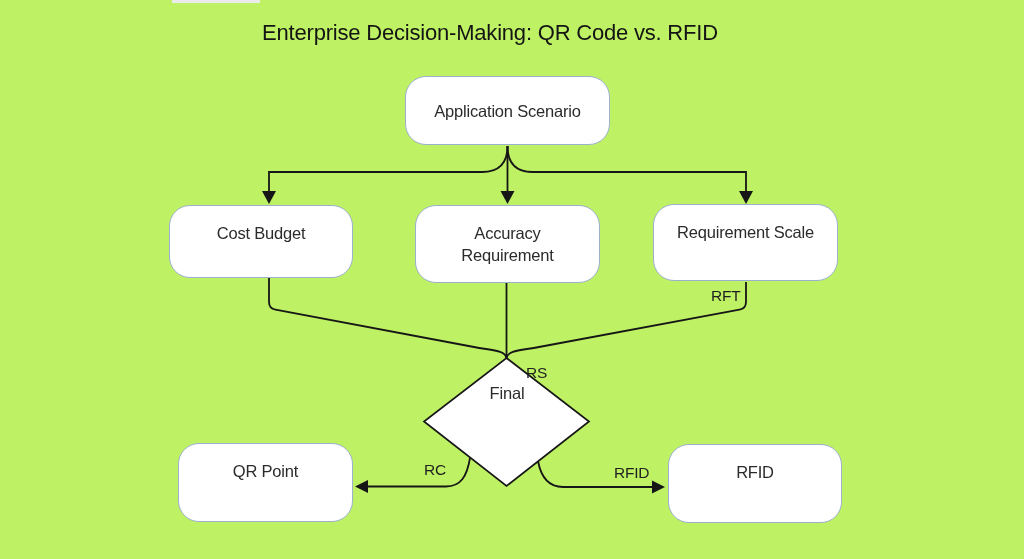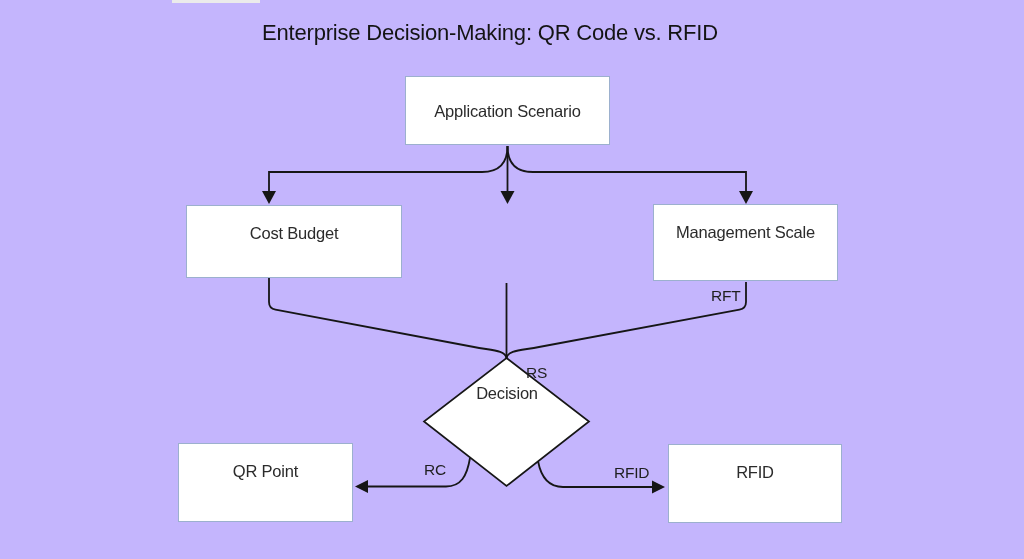--- a/index.html
+++ b/index.html
@@ -4,21 +4,21 @@
 <style>
   html, body {
     margin: 0;
     padding: 0;
     background: #ffffff;
   }
   #canvas {
     position: relative;
     width: 1024px;
     height: 559px;
-    background: #c4b5fd;
+    background: #bef264;
     font-family: "Liberation Sans", "DejaVu Sans", sans-serif;
     overflow: hidden;
   }
   #edges-svg {
     position: absolute;
     left: 0;
     top: 0;
     width: 1024px;
     height: 559px;
   }
@@ -31,21 +31,21 @@
     font-size: 22px;
     font-weight: 500;
     letter-spacing: -0.2px;
     color: #141414;
   }
   .node {
     position: absolute;
     box-sizing: border-box;
     background: #ffffff;
     border: 1.5px solid #9cb0ce;
-    border-radius: 0;
+    border-radius: 21px;
     display: flex;
     justify-content: center;
     align-items: flex-start;
     padding-top: 16px;
     color: #2b2b2b;
     font-size: 16.5px;
     letter-spacing: -0.2px;
     line-height: 22px;
     text-align: center;
   }
@@ -116,39 +116,45 @@
       <polygon points="665,487 652,480.5 652,493.5"></polygon>
     </g>
 
     <polygon points="506.5,358 589,421.5 506.5,486 424,421.5" fill="#ffffff" stroke="#161616" stroke-width="1.7"></polygon>
   </svg>
 
   <div class="node v-center" style="left:405px; top:76px; width:205px; height:69px;">
     <span>Application Scenario</span>
   </div>
 
-  <div class="node" style="left:186px; top:205px; width:216px; height:73px;">
+  <div class="node" style="left:169px; top:205px; width:184px; height:73px;">
     <span>Cost Budget</span>
   </div>
 
+  <div class="node" style="left:415px; top:205px; width:185px; height:78px;">
+    <span class="stack">
+      <span>Accuracy</span>
+      <span>Requirement</span>
+    </span>
+  </div>
 
   <div class="node" style="left:653px; top:204px; width:185px; height:77px;">
-    <span>Management Scale</span>
+    <span>Requirement Scale</span>
   </div>
 
   <div class="node" style="left:178px; top:443px; width:175px; height:79px;">
     <span>QR Point</span>
   </div>
 
   <div class="node" style="left:668px; top:444px; width:174px; height:79px;">
     <span>RFID</span>
   </div>
 
   <div class="diamond-label stack">
-    <span>Decision</span>
+    <span>Final</span>
   </div>
 
   <div id="lbl-rs" class="edge-label">RS</div>
   <div id="lbl-rft" class="edge-label">RFT</div>
   <div id="lbl-rc" class="edge-label">RC</div>
   <div id="lbl-rfid" class="edge-label">RFID</div>
 
 </div>
 
 </body></html>

